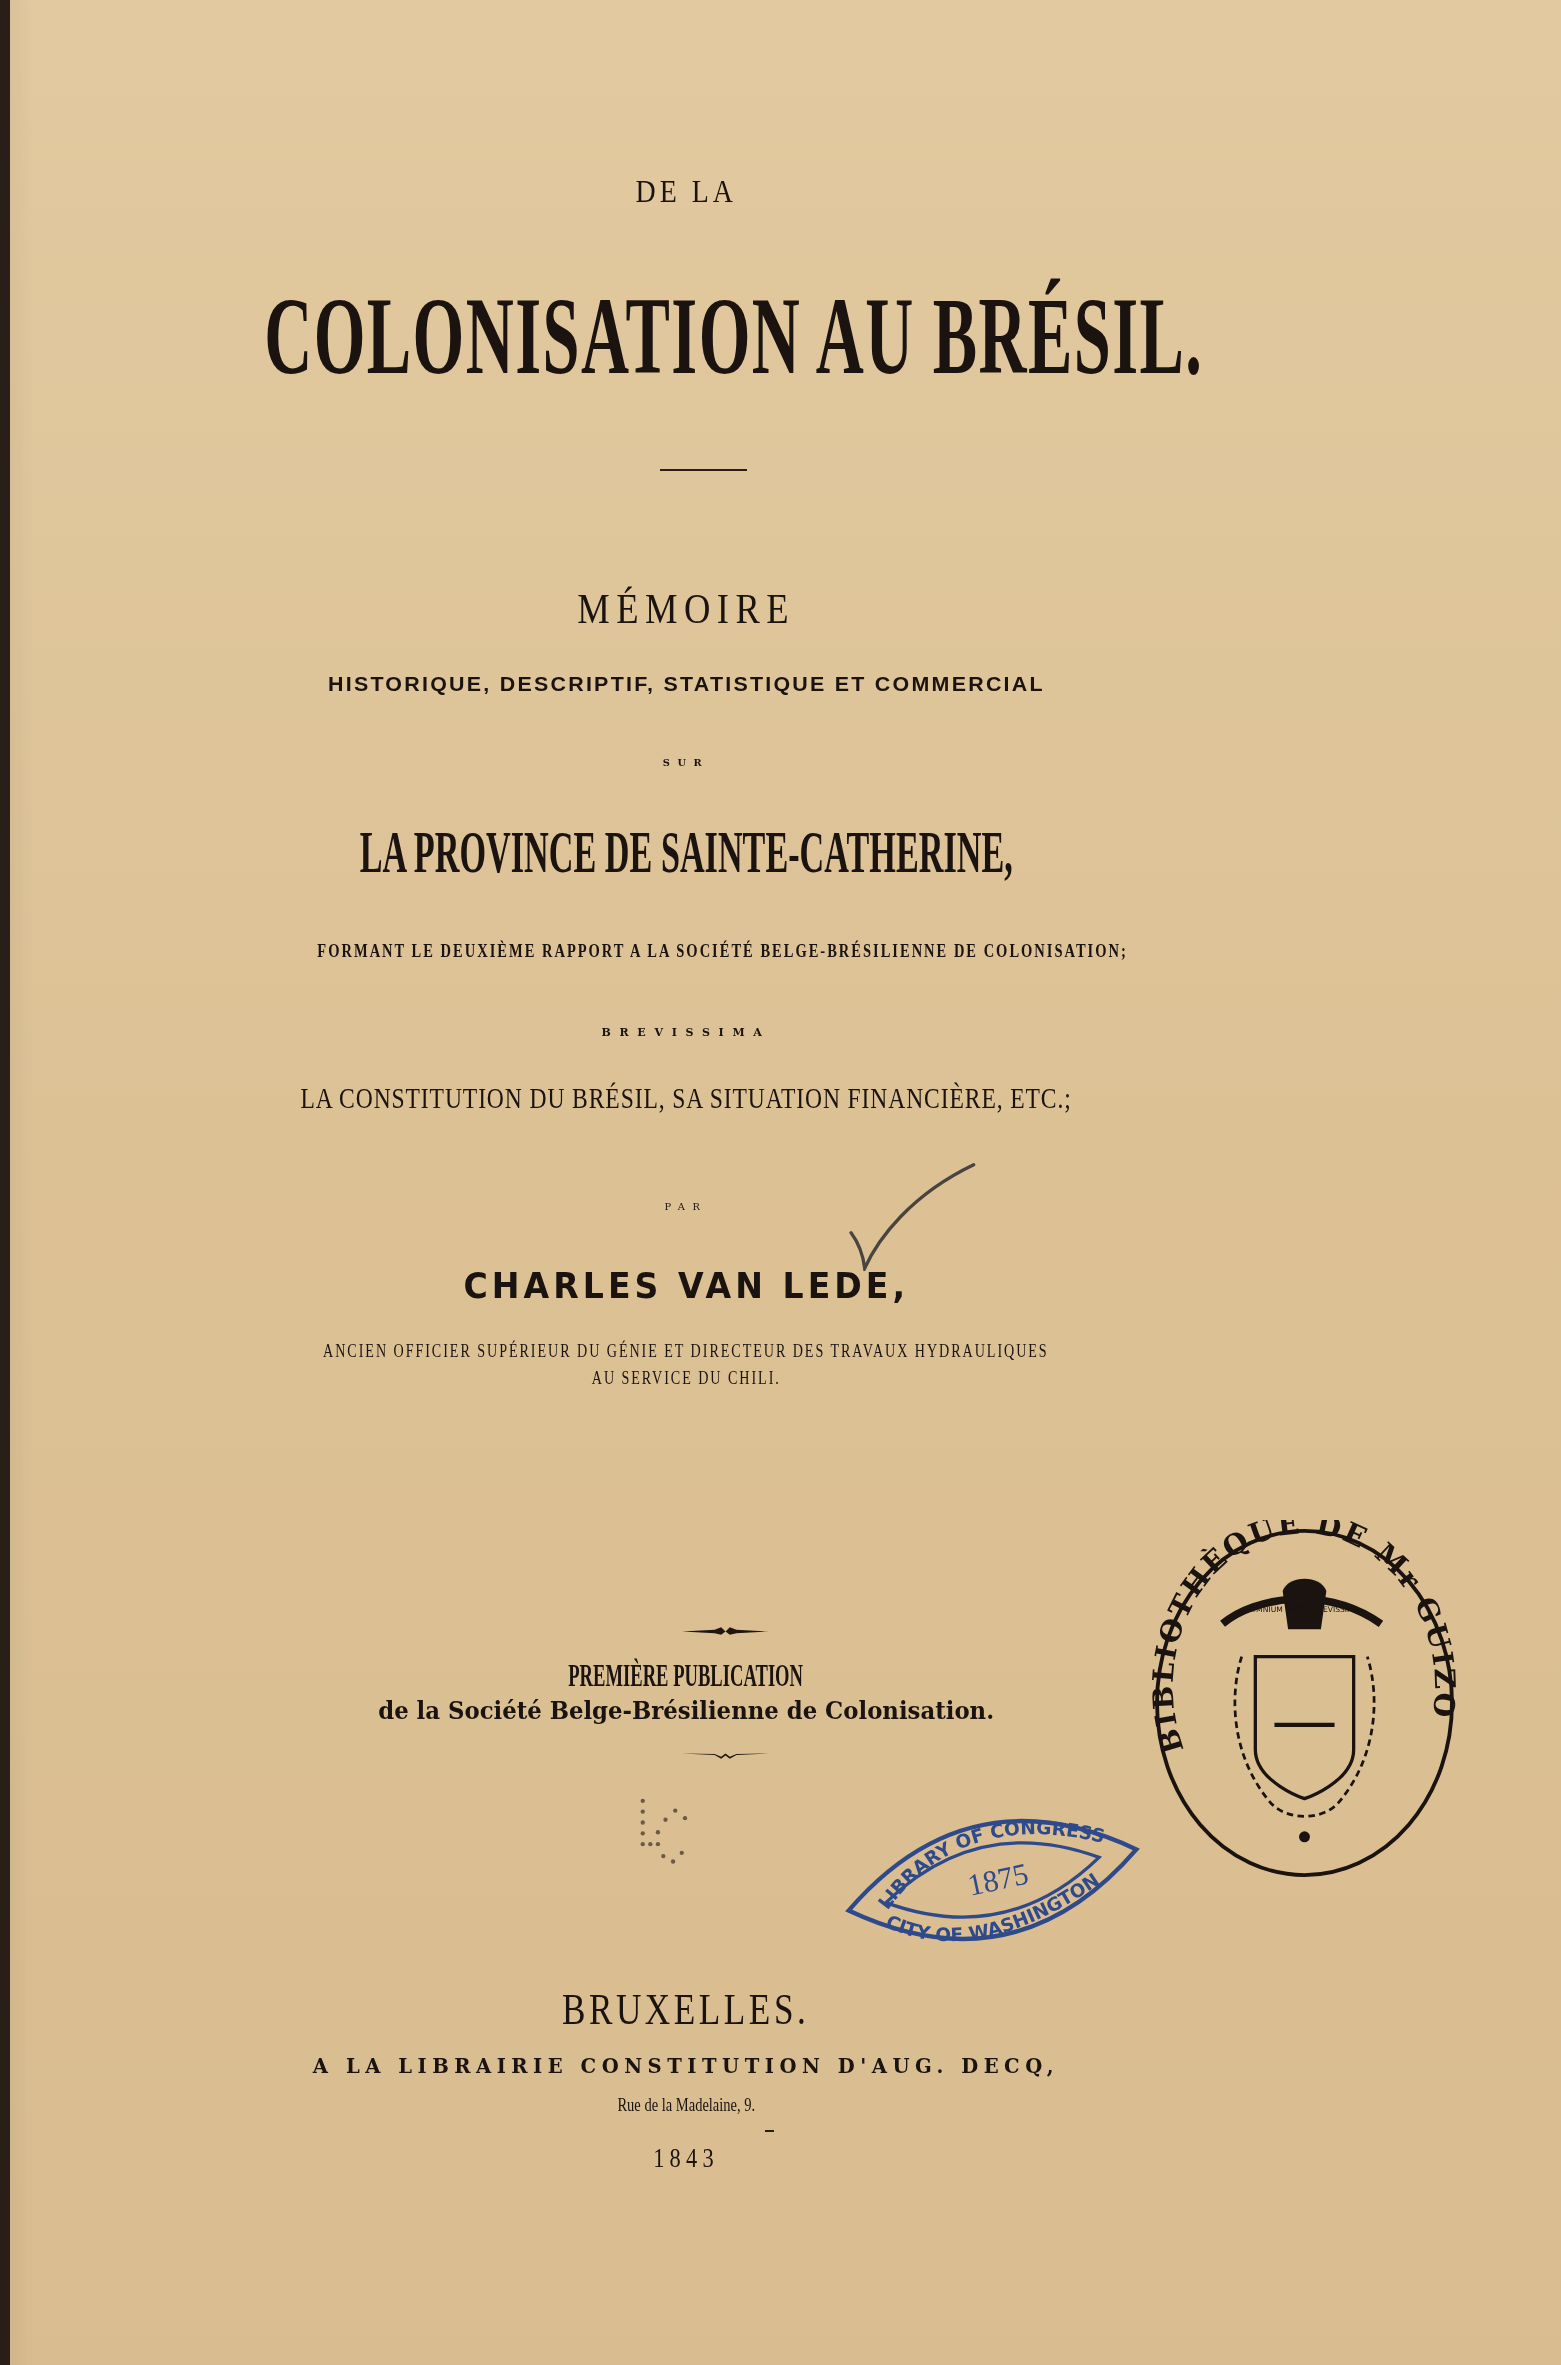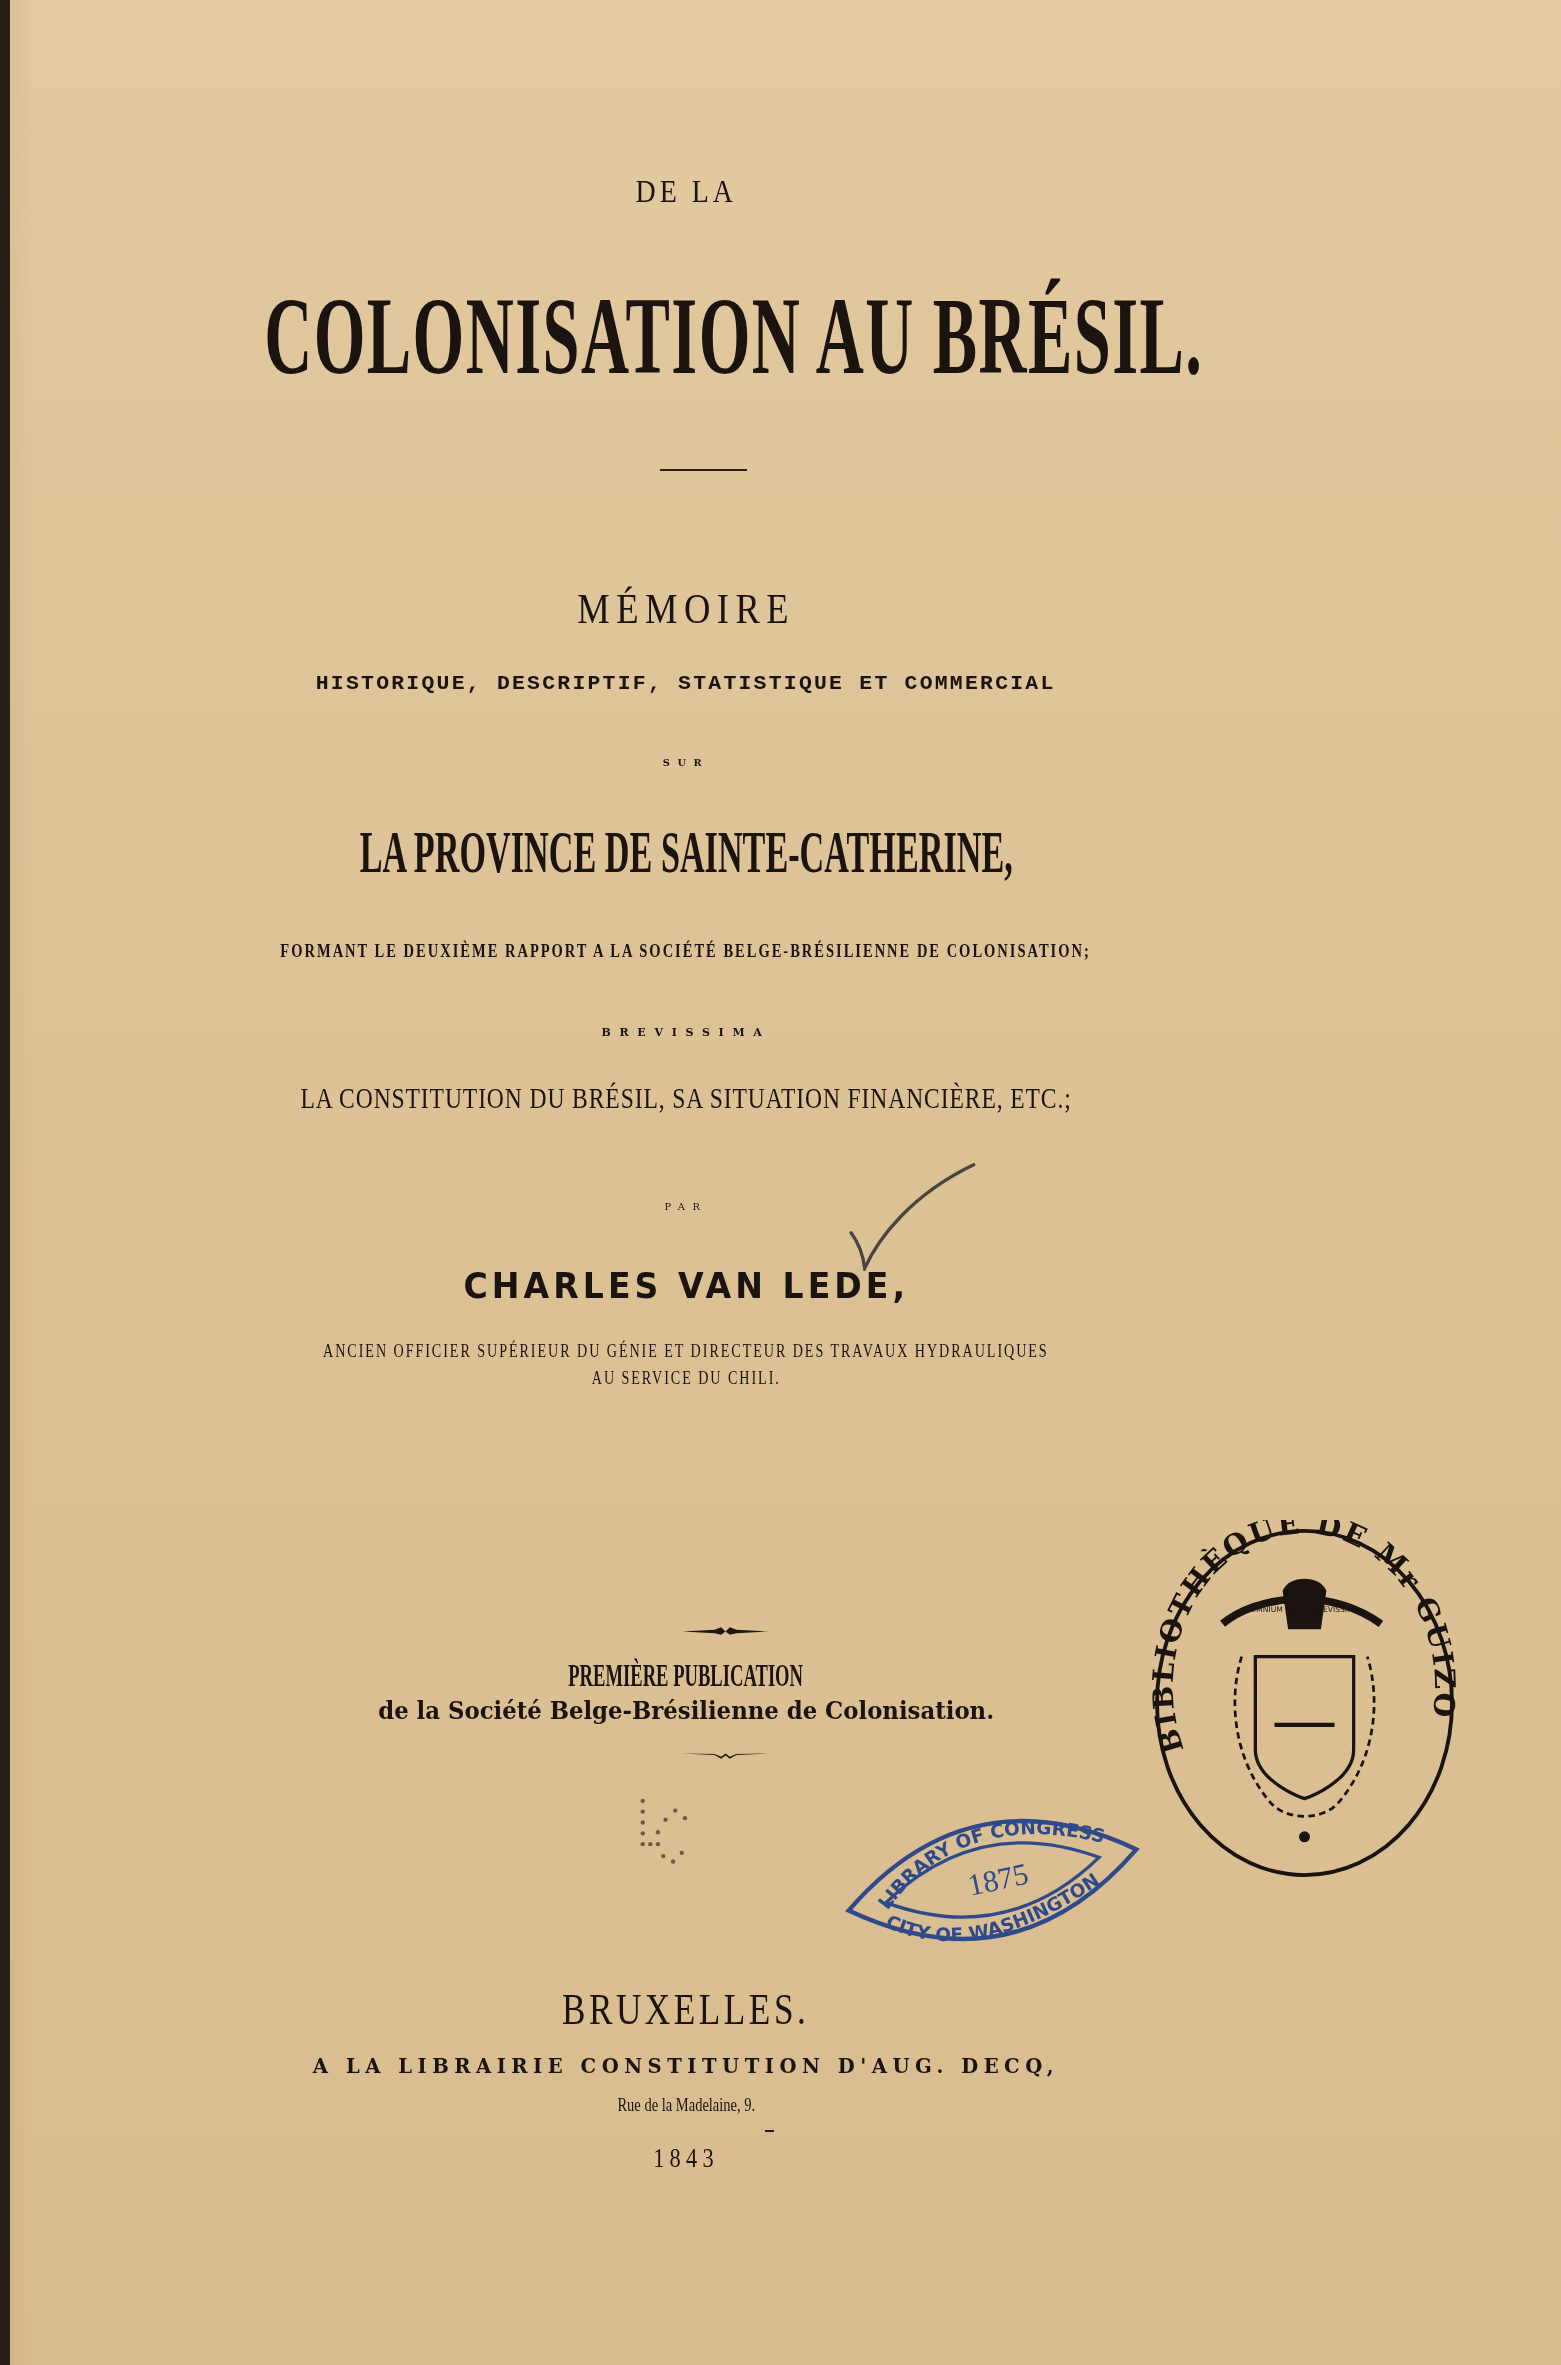--- a/index.html
+++ b/index.html
@@ -70,21 +70,21 @@
       font-size: 43px;
       letter-spacing: 7.6px;
       font-family: "Liberation Serif", serif;
     }
     #memoire .condensed { transform: scaleX(0.85); }
 
     #subtitle {
       top: 672px;
       font-size: 21px;
       font-weight: bold;
-      font-family: Liberation Mono, monospace;
+      font-family: Liberation Sans, sans-serif;
       letter-spacing: 2.2px;
     }
     #subtitle .condensed { transform: scaleX(1.02); }
 
     #sur {
       top: 757px;
       font-size: 9.8px;
       font-weight: bold;
       letter-spacing: 7.6px;
     }
@@ -96,20 +96,21 @@
       font-family: "Liberation Serif", serif;
     }
     #province .condensed { transform: scaleX(0.6) scaleY(1.04); }
 
     #formant {
       top: 940px;
       font-size: 19.6px;
       font-weight: bold;
       font-family: "Liberation Serif", serif;
       letter-spacing: 2.7px;
+      margin-left: 37px;
     }
     #formant .condensed { transform: scaleX(0.74); }
 
     #contenant {
       top: 1026px;
       font-size: 11px;
       font-weight: bold;
       letter-spacing: 8.7px;
     }
 

